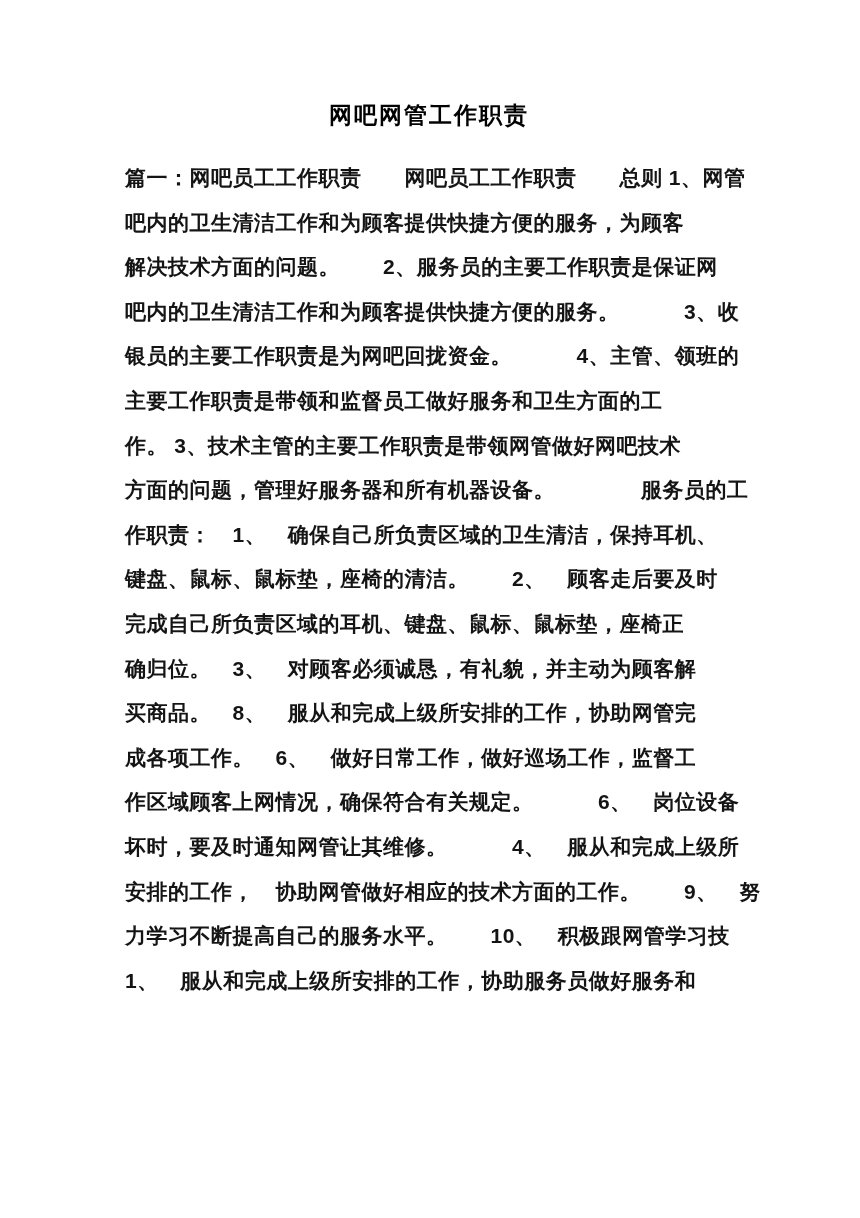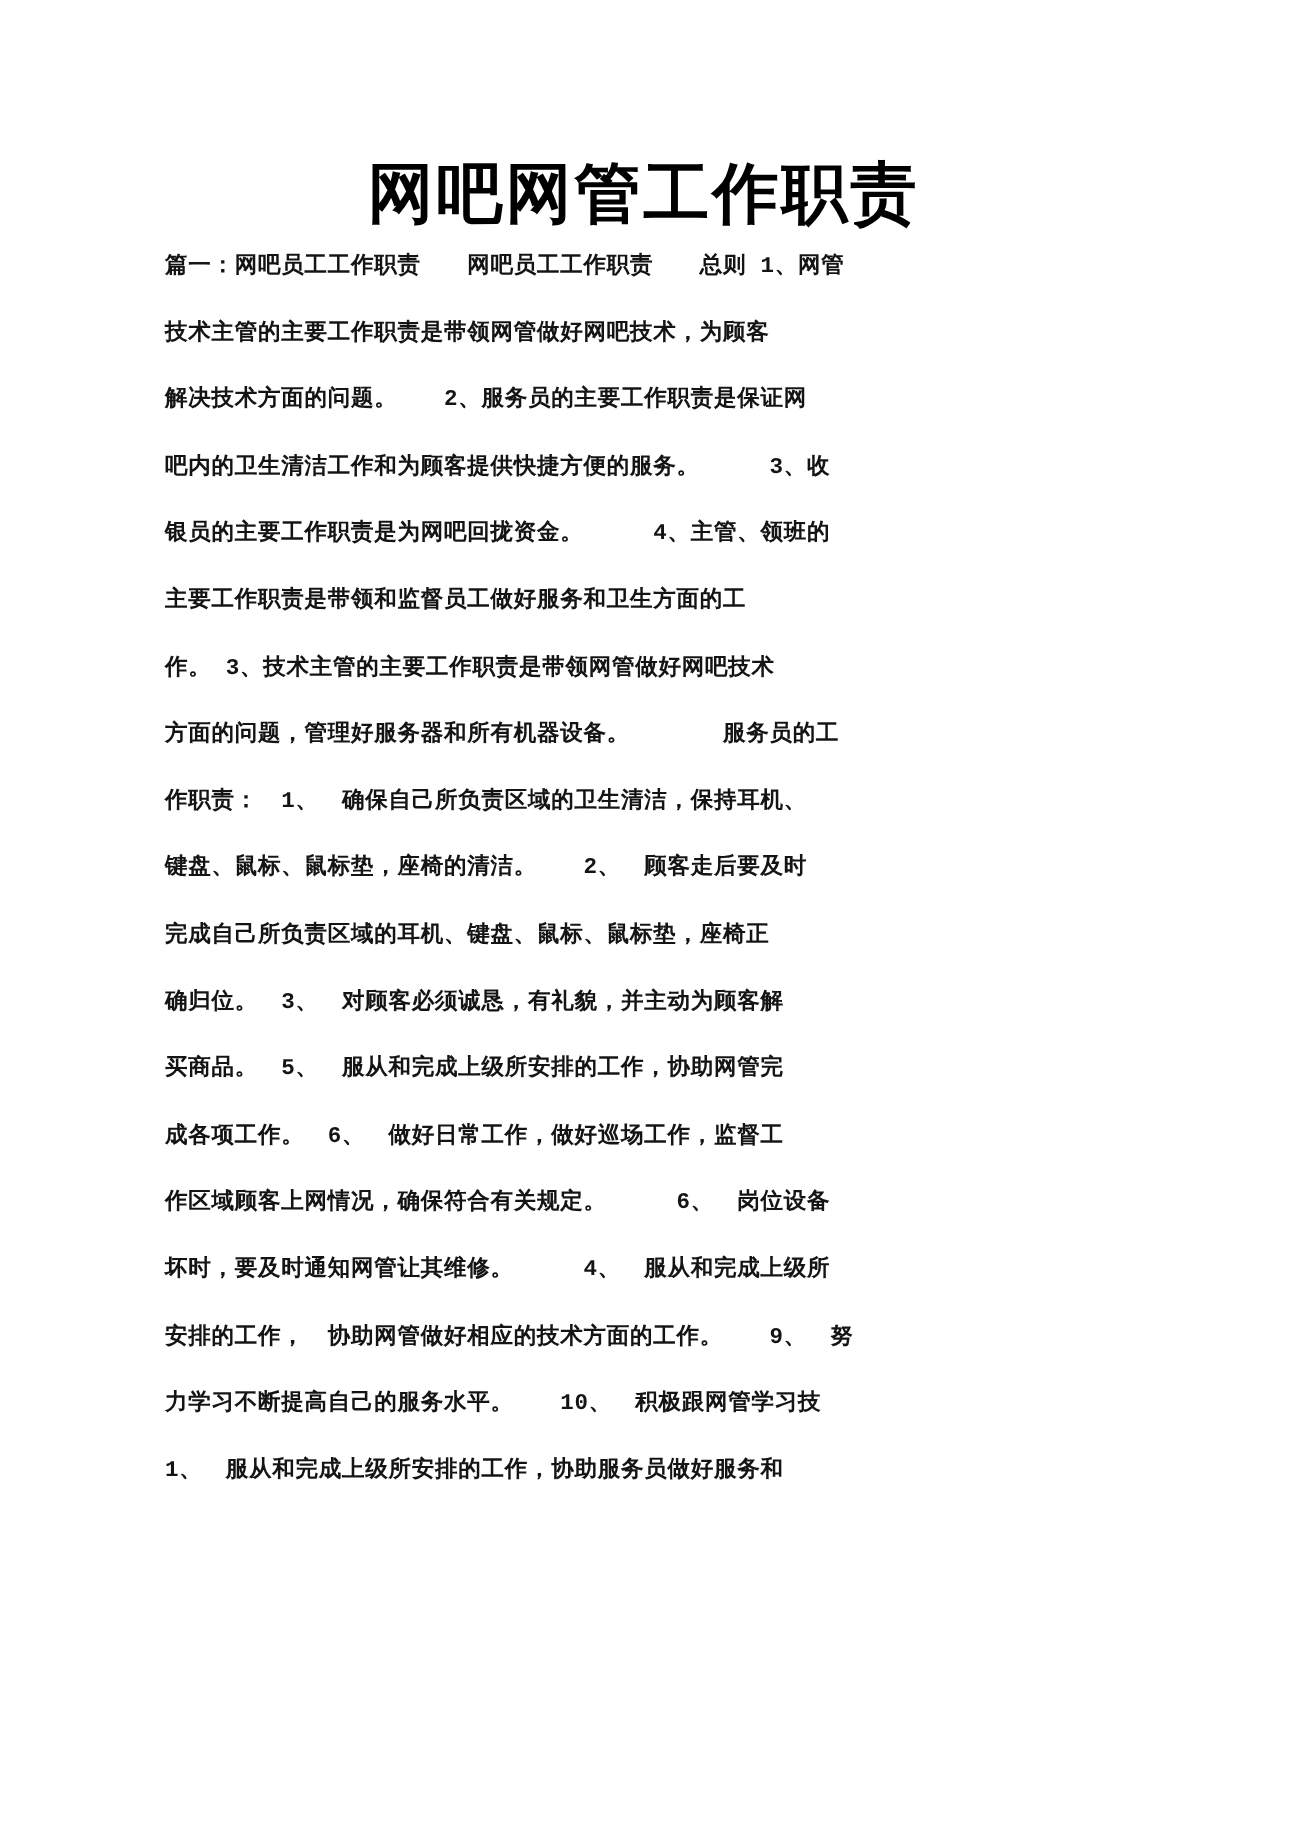--- a/index.html
+++ b/index.html
@@ -20,62 +20,62 @@
     background: #ffffff;
   }
   .doc-title {
     position: absolute;
     top: 100px;
     left: 125px;
     width: 608px;
     margin: 0;
     text-align: center;
     font-family: Liberation Serif, serif;
-    font-size: 44px;
+    font-size: 23px;
     font-weight: bold;
     letter-spacing: 2px;
     color: #000000;
     white-space: pre;
   }
   .doc-body {
     position: absolute;
     top: 156px;
-    left: 110px;
+    left: 125px;
     width: 680px;
-    font-family: Liberation Mono, monospace;
-    font-size: 15px;
+    font-family: Liberation Sans, sans-serif;
+    font-size: 21px;
     font-weight: 600;
     color: #141414;
   }
   .text-line {
     height: 44.6px;
     line-height: 44.6px;
     white-space: pre;
     letter-spacing: 0.5px;
   }
 </style>
 </head>
 <body>
 
 <div class="page">
   <h1 class="doc-title">网吧网管工作职责</h1>
   <div class="doc-body">
       <div class="text-line">篇一：网吧员工工作职责　　网吧员工工作职责　　总则 1、网管</div>
-      <div class="text-line">技术主管的主要工作职责是带领网管做好网吧技术，为顾客</div>
+      <div class="text-line">吧内的卫生清洁工作和为顾客提供快捷方便的服务，为顾客</div>
       <div class="text-line">解决技术方面的问题。　　2、服务员的主要工作职责是保证网</div>
       <div class="text-line">吧内的卫生清洁工作和为顾客提供快捷方便的服务。　　　3、收</div>
       <div class="text-line">银员的主要工作职责是为网吧回拢资金。　　　4、主管、领班的</div>
       <div class="text-line">主要工作职责是带领和监督员工做好服务和卫生方面的工</div>
       <div class="text-line">作。 3、技术主管的主要工作职责是带领网管做好网吧技术</div>
       <div class="text-line">方面的问题，管理好服务器和所有机器设备。　　　　服务员的工</div>
       <div class="text-line">作职责：　1、　确保自己所负责区域的卫生清洁，保持耳机、</div>
       <div class="text-line">键盘、鼠标、鼠标垫，座椅的清洁。　　2、　顾客走后要及时</div>
       <div class="text-line">完成自己所负责区域的耳机、键盘、鼠标、鼠标垫，座椅正</div>
       <div class="text-line">确归位。　3、　对顾客必须诚恳，有礼貌，并主动为顾客解</div>
-      <div class="text-line">买商品。　5、　服从和完成上级所安排的工作，协助网管完</div>
+      <div class="text-line">买商品。　8、　服从和完成上级所安排的工作，协助网管完</div>
       <div class="text-line">成各项工作。　6、　做好日常工作，做好巡场工作，监督工</div>
       <div class="text-line">作区域顾客上网情况，确保符合有关规定。　　　6、　岗位设备</div>
       <div class="text-line">坏时，要及时通知网管让其维修。　　　4、　服从和完成上级所</div>
       <div class="text-line">安排的工作，　协助网管做好相应的技术方面的工作。　　9、　努</div>
       <div class="text-line">力学习不断提高自己的服务水平。　　10、　积极跟网管学习技</div>
       <div class="text-line">1、　服从和完成上级所安排的工作，协助服务员做好服务和</div>
     </div>
 </div>
 
 </body></html>

